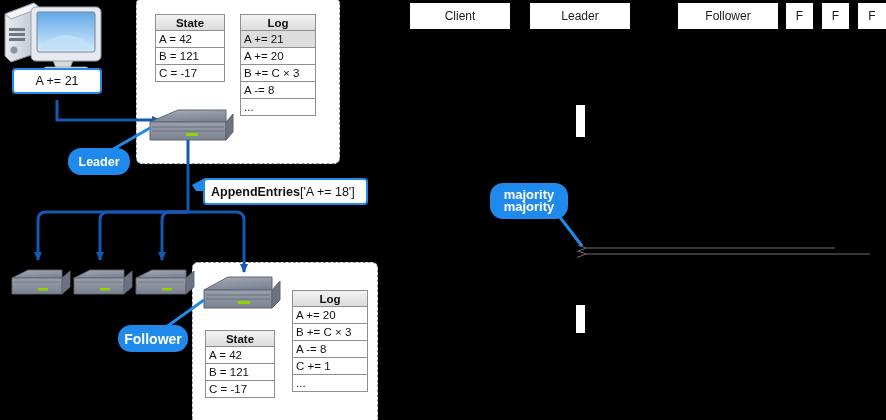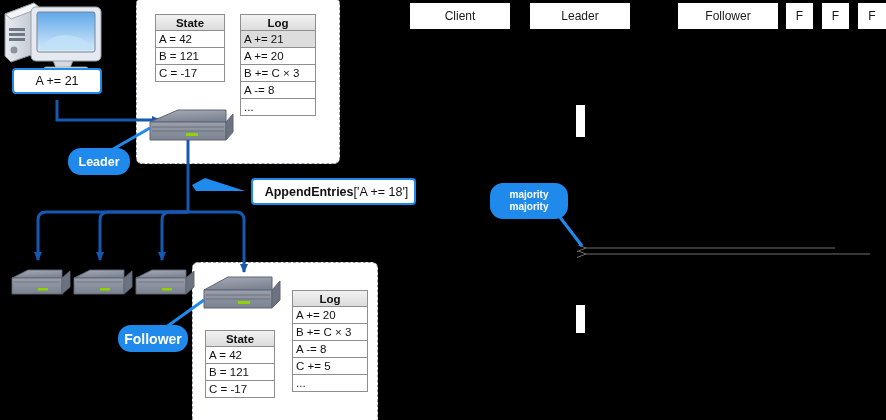--- a/index.html
+++ b/index.html
@@ -45,41 +45,41 @@
     white-space:nowrap;
   }
   .tbl .td.hl{background:#dddddd;}
 
   
   .callout{
     position:absolute;
     background:#1f8aeb;
     color:#ffffff;
     border-radius:13px;
-    font-size:10px;
+    font-size:13px;
     font-weight:bold;
     display:flex;align-items:center;justify-content:center;
     text-align:center;
     line-height:12px;
     box-sizing:border-box;
   }
 
   
   .wbox{
     position:absolute;
     background:#ffffff;
     border:2px solid #1f8aeb;
     border-radius:4px;
     color:#111;
     font-size:12.5px;
     display:flex;align-items:center;justify-content:center;
     box-sizing:border-box;
     white-space:nowrap;
   }
-  .wbox.left{justify-content:center;padding-left:6px;margin-left:48px;}
+  .wbox.left{justify-content:flex-start;padding-left:6px;}
   .wbox b{font-weight:bold;}
 
   
   .lifebox{
     position:absolute;
     background:#ffffff;
     color:#1a1a1a;
     border:1px solid #ffffff;
     font-size:12px;
     display:flex;align-items:center;justify-content:center;
@@ -233,21 +233,21 @@
     <div class="td">A = 42</div>
     <div class="td">B = 121</div>
     <div class="td">C = -17</div>
   </div>
 
   <div class="tbl" style="left:292px;top:290px;width:76px;">
     <div class="th">Log</div>
     <div class="td">A += 20</div>
     <div class="td">B += C × 3</div>
     <div class="td">A -= 8</div>
-    <div class="td">C += 5</div>
+    <div class="td">C += 1</div>
     <div class="td">...</div>
   </div>
 
   <div class="wbox" style="left:12px;top:68px;width:90px;height:26px;">
     <span>A += 21</span>
   </div>
 
   <div class="wbox left" style="left:203px;top:178px;width:165px;height:27px;">
     <b>AppendEntries</b>
       <span>['A += 18']</span>

